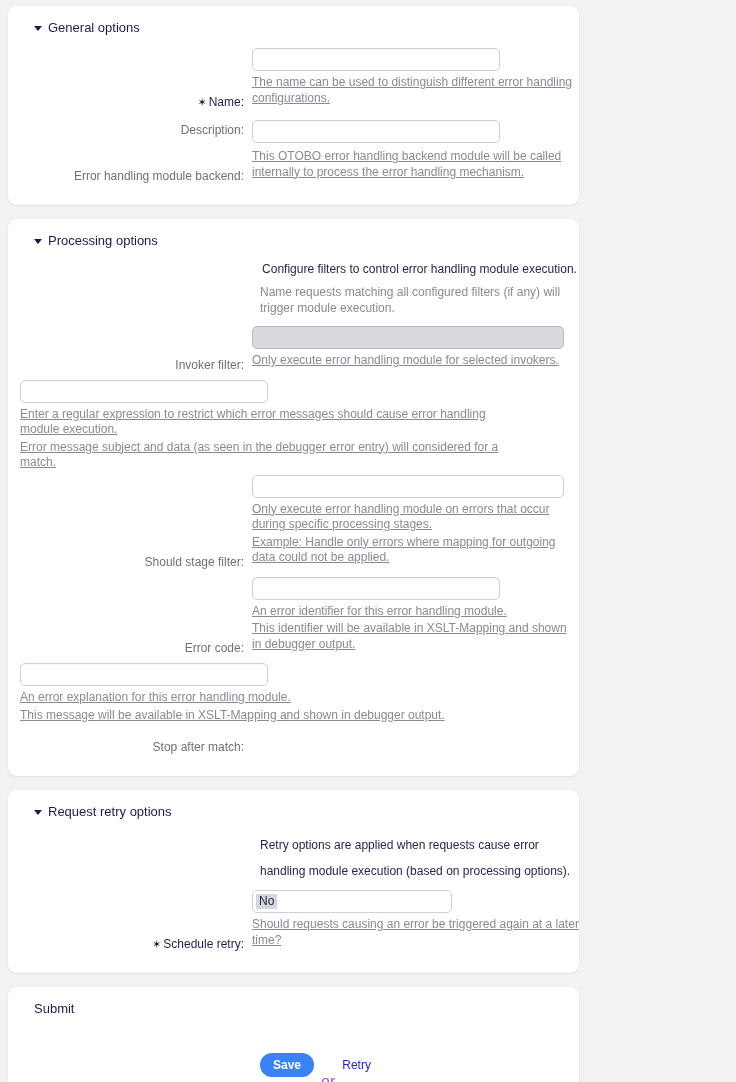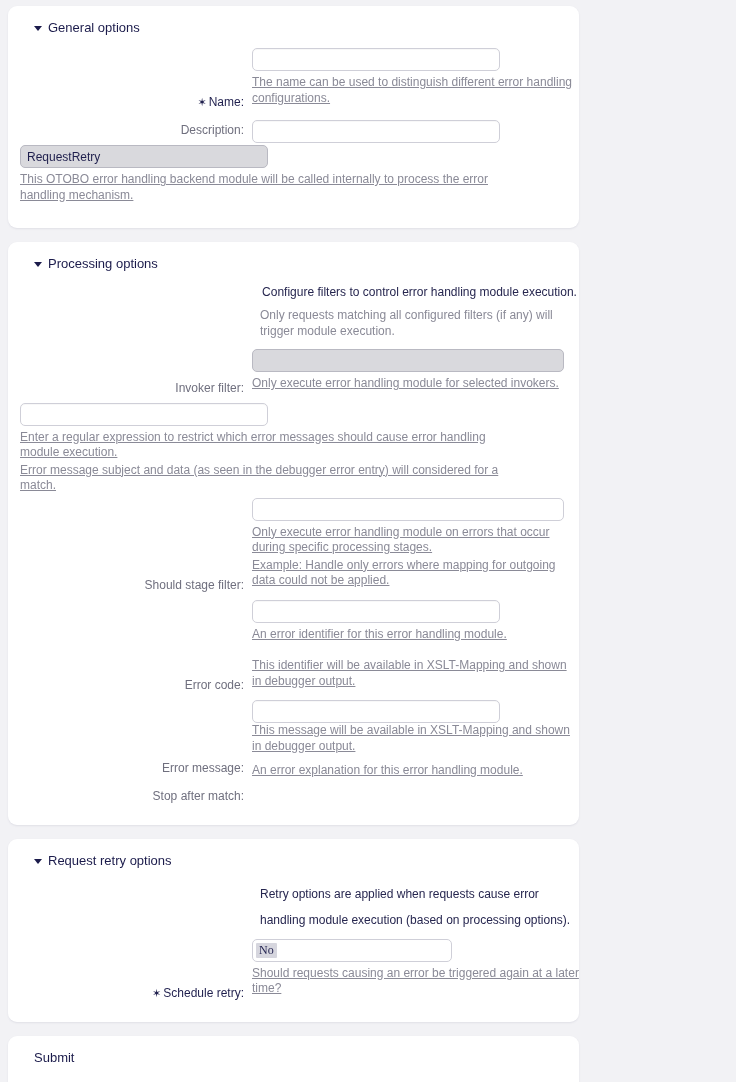--- a/index.html
+++ b/index.html
@@ -72,21 +72,21 @@
     margin-right: 2px;
   }
   .field { flex: 1; }
 
   input.txt, .selectbox, .multibox {
     box-sizing: border-box;
     height: 23px;
     border: 1px solid #cfcfd8;
     border-radius: 5px;
     background: #ffffff;
-    font-family: Liberation Serif, serif;
+    font-family: Liberation Sans, sans-serif;
     font-size: 12px;
     color: #1f1f4d;
     padding: 0 6px;
     outline: none;
     display: block;
   }
   input.txt { box-shadow: inset 0 1px 1px rgba(0,0,0,0.03); }
   .w248 { width: 248px; }
   .w312 { width: 312px; }
   .w206 { width: 206px; }
@@ -207,41 +207,39 @@
       </div>
 
       <div class="row">
         <div class="label">Description:</div>
         <div class="field">
           <input class="txt w248" type="text" value="" style="">
         </div>
       </div>
 
       <div class="row">
-        <div class="field">
-          <div class="disabled-field w248">
-            <span>RequestRetry</span>
-          </div>
+        <div class="label">Error handling module backend:</div>
+        <div class="field">
           <div class="help">This OTOBO error handling backend module will be called internally to process the error handling mechanism.</div>
         </div>
       </div>
 
     </div>
   </div>
 
   <div class="card">
     <div class="card-header">
       <span class="tri"></span>
       <span>Processing options</span>
     </div>
     <div class="card-body">
 
       <div class="intro-block">
         <div class="note-navy">Configure filters to control error handling module execution.</div>
-        <div class="note-gray">Only requests matching all configured filters (if any) will trigger module execution.</div>
+        <div class="note-gray">Name requests matching all configured filters (if any) will trigger module execution.</div>
       </div>
 
       <div class="row">
         <div class="label">Invoker filter:</div>
         <div class="field">
           <div class="multibox w312"></div>
           <div class="help">Only execute error handling module for selected invokers.</div>
         </div>
       </div>
 
@@ -259,31 +257,30 @@
           <div class="multibox w312" style="background:#fff;border:1px solid #cfcfd8"></div>
           <div class="help" style="margin-bottom:2px">Only execute error handling module on errors that occur during specific processing stages.</div>
           <div class="help" style="margin-top:0">Example: Handle only errors where mapping for outgoing data could not be applied.</div>
         </div>
       </div>
 
       <div class="row">
         <div class="label">Error code:</div>
         <div class="field">
           <input class="txt w248" type="text" value="" style="">
-          <div class="help" style="margin-bottom:16px">An error identifier for this error handling module.</div>
+          <div class="help" style="margin-bottom:2px">An error identifier for this error handling module.</div>
           <div class="help" style="margin-top:0">This identifier will be available in XSLT-Mapping and shown in debugger output.</div>
         </div>
       </div>
 
       <div class="row">
-        <div class="label">Error message:</div>
-        <div class="field">
-          <input class="txt w248" type="text" value="" style="">
+        <div class="field">
+          <input class="txt w248" type="text" value="" style="">
+          <div class="help" style="margin-bottom:2px">An error explanation for this error handling module.</div>
           <div class="help" style="margin-top:0">This message will be available in XSLT-Mapping and shown in debugger output.</div>
-          <div class="help" style="margin-bottom:2px">An error explanation for this error handling module.</div>
         </div>
       </div>
 
       <div class="row">
         <div class="label">Stop after match:</div>
       </div>
 
     </div>
   </div>
 
@@ -313,17 +310,17 @@
     </div>
   </div>
 
   <div class="card submit-card">
     <div class="card-header">
       <span>Submit</span>
     </div>
     <div class="submit-row">
       <button class="save-btn">Save</button>
       <span class="or-text">or</span>
-      <a class="cancel-link">Invoker</a>
+      <a class="cancel-link">Retry</a>
     </div>
   </div>
 
 </div>
 
 </body></html>

